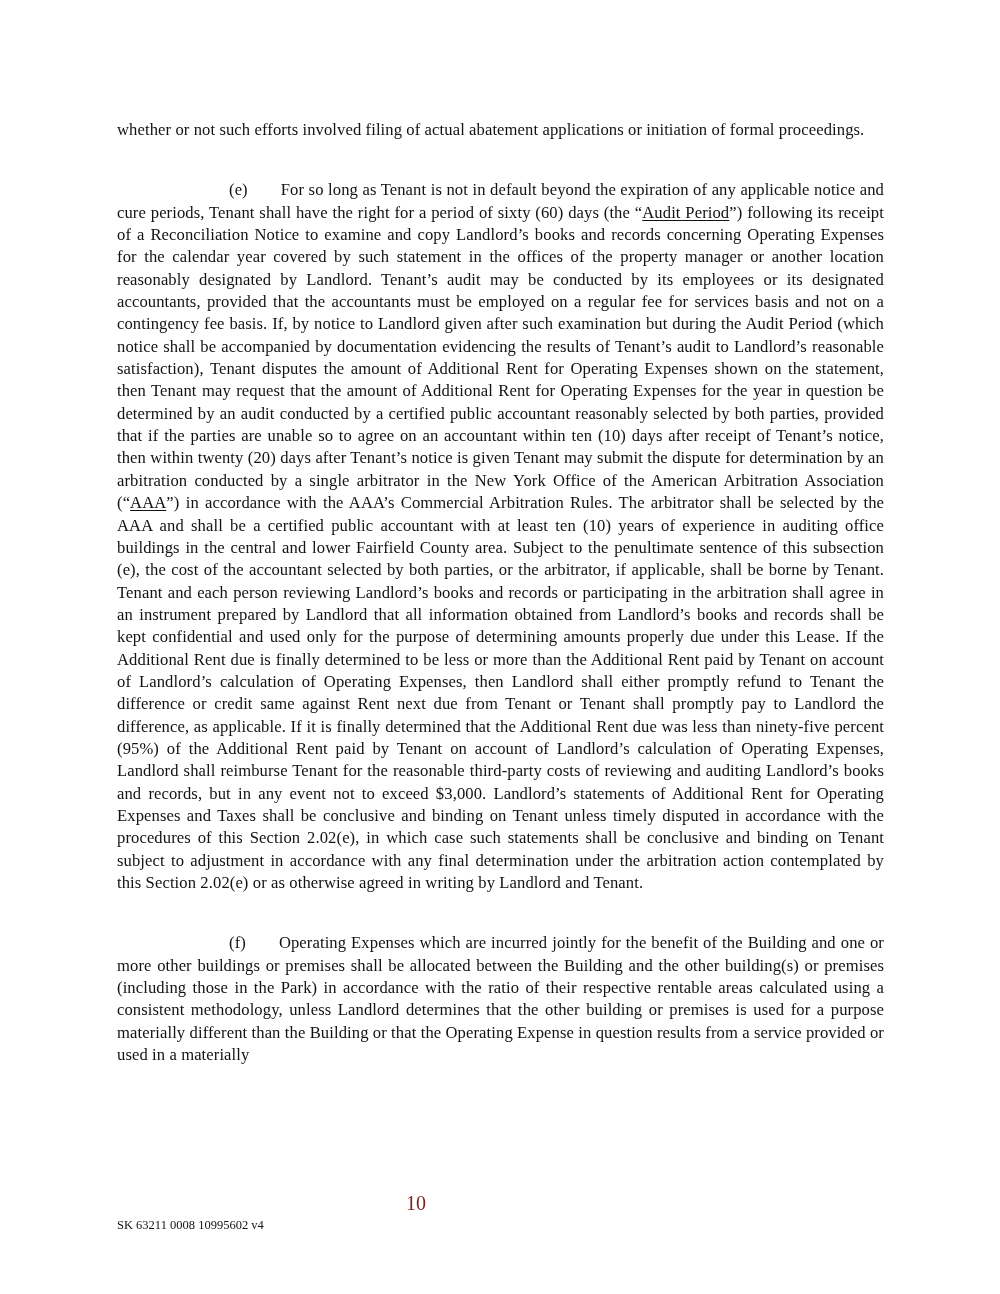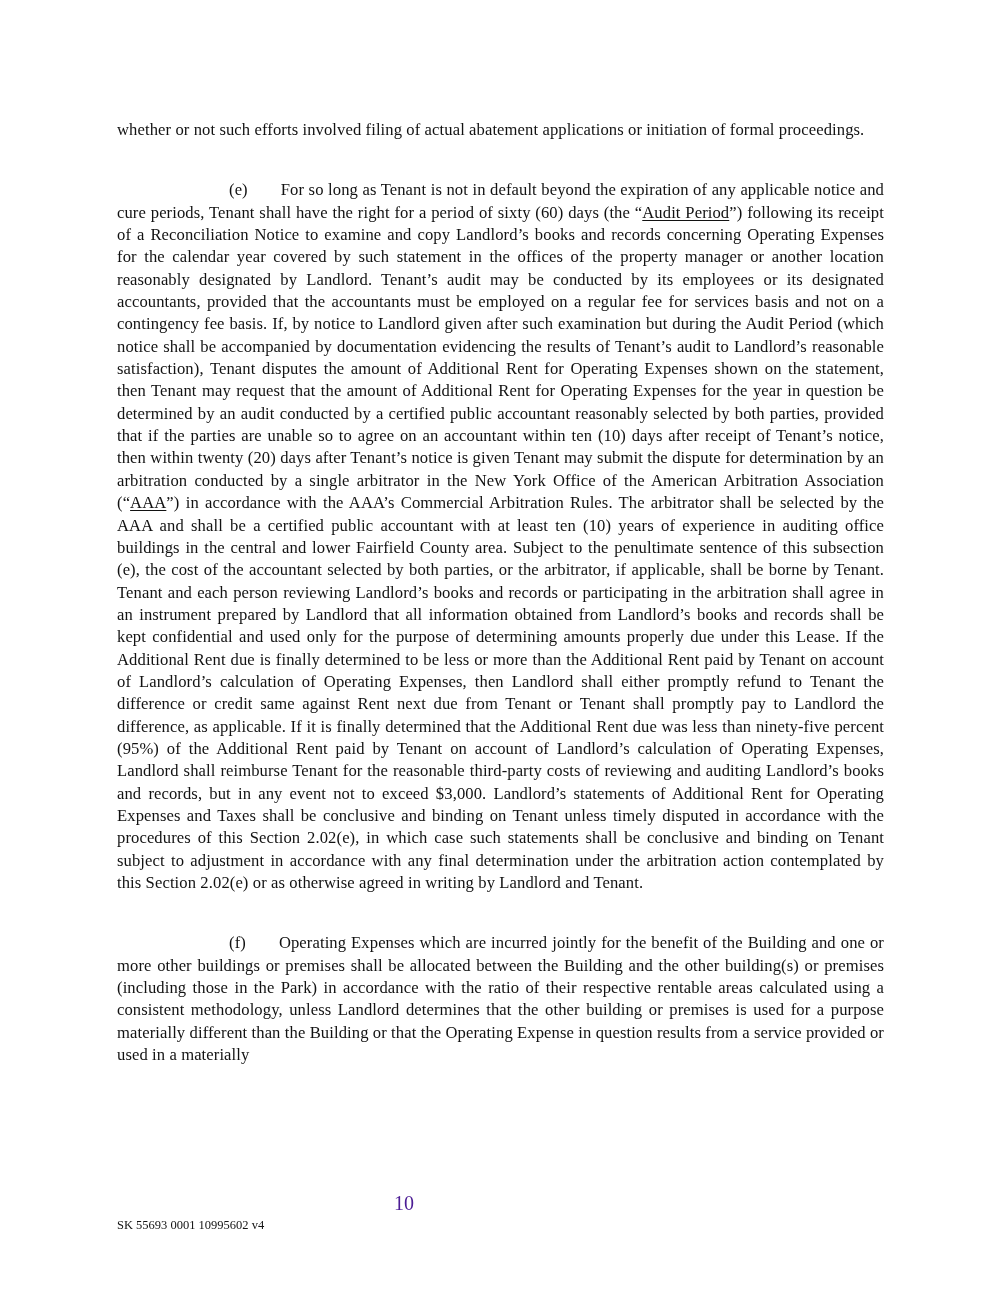--- a/index.html
+++ b/index.html
@@ -43,26 +43,26 @@
     display: inline-block;
     width: 33px;
   }
   .u {
     text-decoration: underline;
     text-underline-offset: 2px;
   }
   .page-number {
     position: absolute;
     top: 1193px;
-    left: 0;
+    left: 12px;
     width: 808px;
     text-align: center;
     font-size: 20px;
     line-height: 20px;
-    color: #4c1d95;
+    color: #7f1d1d;
   }
   .doc-id {
     position: absolute;
     top: 1218px;
     left: 117px;
     font-size: 12.5px;
     line-height: 14px;
     color: #121212;
   }
 </style>
@@ -76,15 +76,15 @@
     <p class="para"><span><span>whether or not such efforts involved filing of actual abatement applications or initiation of formal proceedings.</span></span></p>
 
     <p class="para sub"><span class="para-label">(e)</span><span class="tab"></span><span><span>For so long as Tenant is not in default beyond the expiration of any applicable notice and cure periods, Tenant shall have the right for a period of sixty (60) days (the “</span><span class="u">Audit Period</span><span>”) following its receipt of a Reconciliation Notice to examine and copy Landlord’s books and records concerning Operating Expenses for the calendar year covered by such statement in the offices of the property manager or another location reasonably designated by Landlord.  Tenant’s audit may be conducted by its employees or its designated accountants, provided that the accountants must be employed on a regular fee for services basis and not on a contingency fee basis.  If, by notice to Landlord given after such examination but during the Audit Period (which notice shall be accompanied by documentation evidencing the results of Tenant’s audit to Landlord’s reasonable satisfaction), Tenant disputes the amount of Additional Rent for Operating Expenses shown on the statement, then Tenant may request that the amount of Additional Rent for Operating Expenses for the year in question be determined by an audit conducted by a certified public accountant reasonably selected by both parties, provided that if the parties are unable so to agree on an accountant within ten (10) days after receipt of Tenant’s notice, then within twenty (20) days after Tenant’s notice is given Tenant may submit the dispute for determination by an arbitration conducted by a single arbitrator in the New York Office of the American Arbitration Association (“</span><span class="u">AAA</span><span>”) in accordance with the AAA’s Commercial Arbitration Rules.  The arbitrator shall be selected by the AAA and shall be a certified public accountant with at least ten (10) years of experience in auditing office buildings in the central and lower Fairfield County area.  Subject to the penultimate sentence of this subsection (e), the cost of the accountant selected by both parties, or the arbitrator, if applicable, shall be borne by Tenant.  Tenant and each person reviewing Landlord’s books and records or participating in the arbitration shall agree in an instrument prepared by Landlord that all information obtained from Landlord’s books and records shall be kept confidential and used only for the purpose of determining amounts properly due under this Lease.  If the Additional Rent due is finally determined to be less or more than the Additional Rent paid by Tenant on account of Landlord’s calculation of Operating Expenses, then Landlord shall either promptly refund to Tenant the difference or credit same against Rent next due from Tenant or Tenant shall promptly pay to Landlord the difference, as applicable.  If it is finally determined that the Additional Rent due was less than ninety-five percent (95%) of the Additional Rent paid by Tenant on account of Landlord’s calculation of Operating Expenses, Landlord shall reimburse Tenant for the reasonable third-party costs of reviewing and auditing Landlord’s books and records, but in any event not to exceed $3,000.  Landlord’s statements of Additional Rent for Operating Expenses and Taxes shall be conclusive and binding on Tenant unless timely disputed in accordance with the procedures of this Section 2.02(e), in which case such statements shall be conclusive and binding on Tenant subject to adjustment in accordance with any final determination under the arbitration action contemplated by this Section 2.02(e) or as otherwise agreed in writing by Landlord and Tenant.</span></span></p>
 
     <p class="para sub"><span class="para-label">(f)</span><span class="tab"></span><span><span>Operating Expenses which are incurred jointly for the benefit of the Building and one or more other buildings or premises shall be allocated between the Building and the other building(s) or premises (including those in the Park) in accordance with the ratio of their respective rentable areas calculated using a consistent methodology, unless Landlord determines that the other building or premises is used for a purpose materially different than the Building or that the Operating Expense in question results from a service provided or used in a materially</span></span></p>
 
   </div>
 
   <div class="page-number">10</div>
 
-  <div class="doc-id">SK 55693 0001 10995602 v4</div>
+  <div class="doc-id">SK 63211 0008 10995602 v4</div>
 
 </div>
 
 </body></html>

